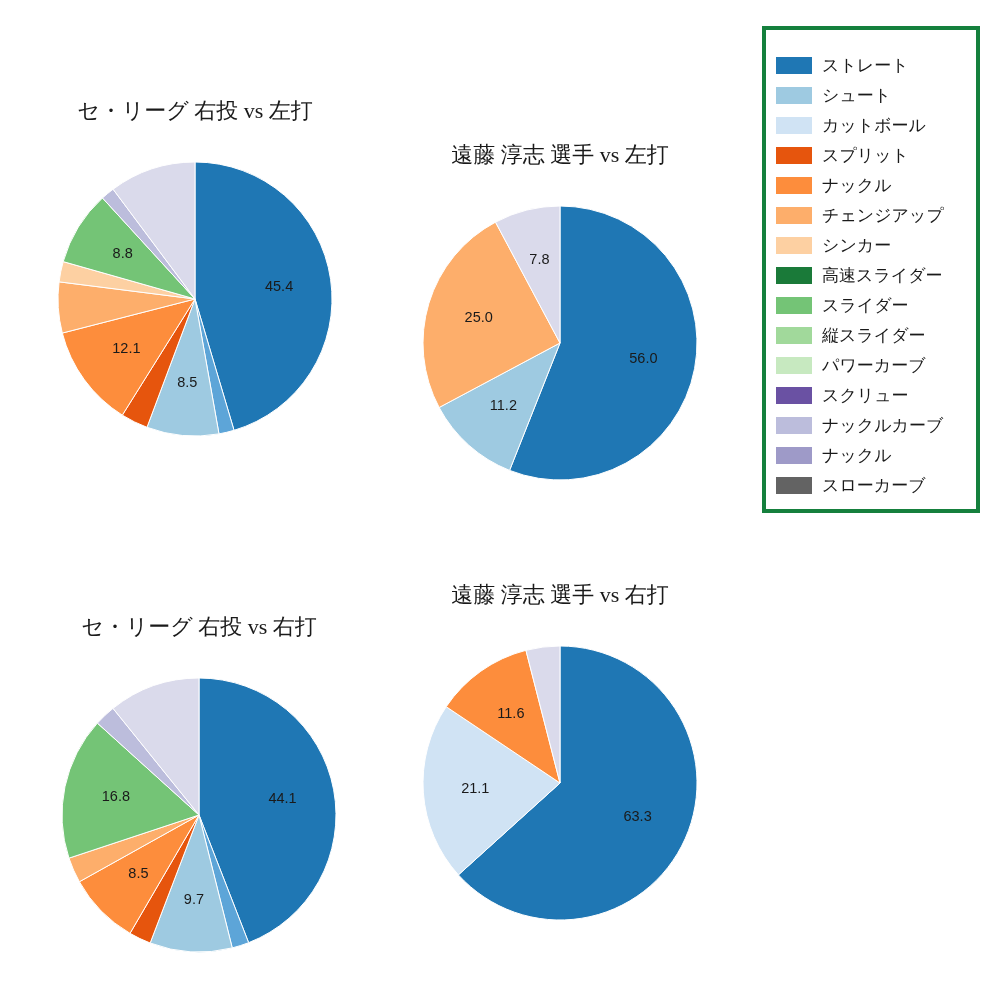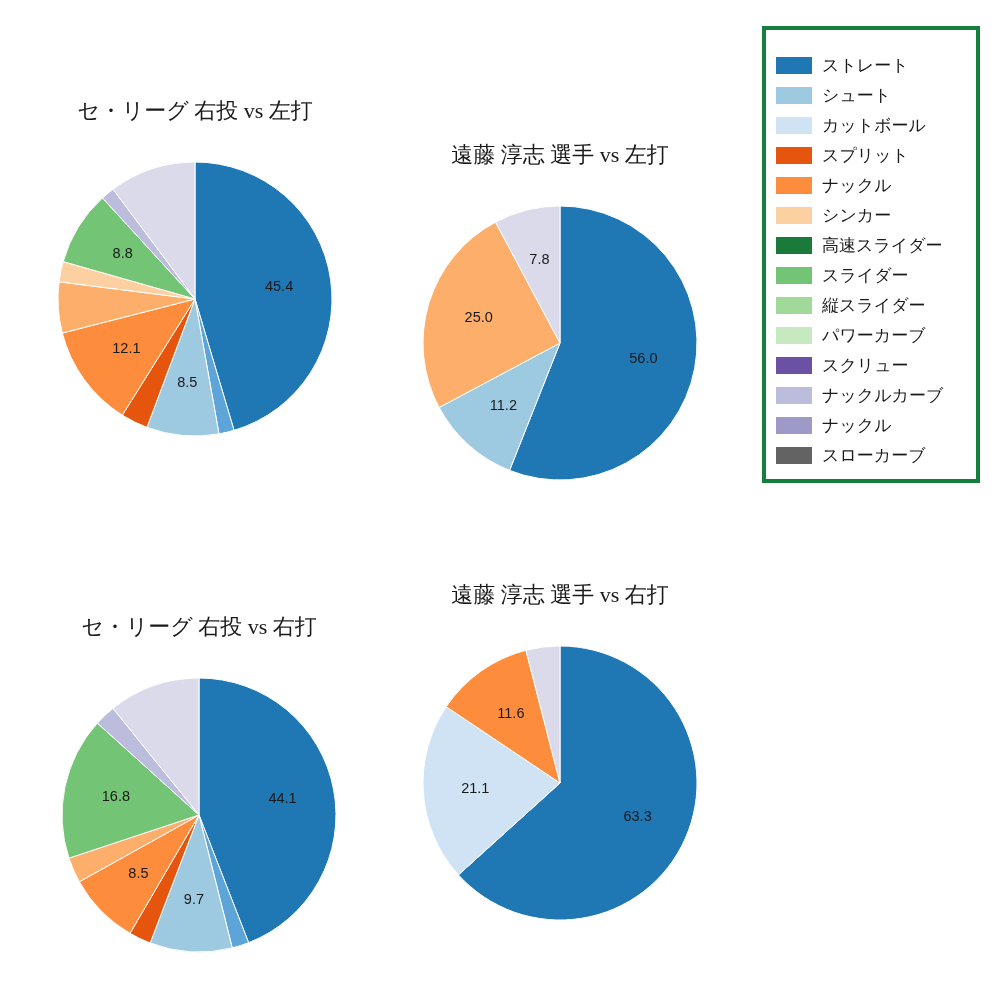--- a/index.html
+++ b/index.html
@@ -178,20 +178,24 @@
         </div>
         <div class="legend-row">
           <span class="legend-swatch" style="background: rgb(230, 85, 13);"></span>
           <span class="legend-label">スプリット</span>
         </div>
         <div class="legend-row">
           <span class="legend-swatch" style="background: rgb(253, 141, 60);"></span>
           <span class="legend-label">ナックル</span>
         </div>
         <div class="legend-row">
+          <span class="legend-swatch" style="background: rgb(253, 174, 107);"></span>
+          <span class="legend-label">チェンジアップ</span>
+        </div>
+        <div class="legend-row">
           <span class="legend-swatch" style="background: rgb(253, 208, 162);"></span>
           <span class="legend-label">シンカー</span>
         </div>
         <div class="legend-row">
           <span class="legend-swatch" style="background: rgb(26, 122, 57);"></span>
           <span class="legend-label">高速スライダー</span>
         </div>
         <div class="legend-row">
           <span class="legend-swatch" style="background: rgb(116, 196, 118);"></span>
           <span class="legend-label">スライダー</span>

